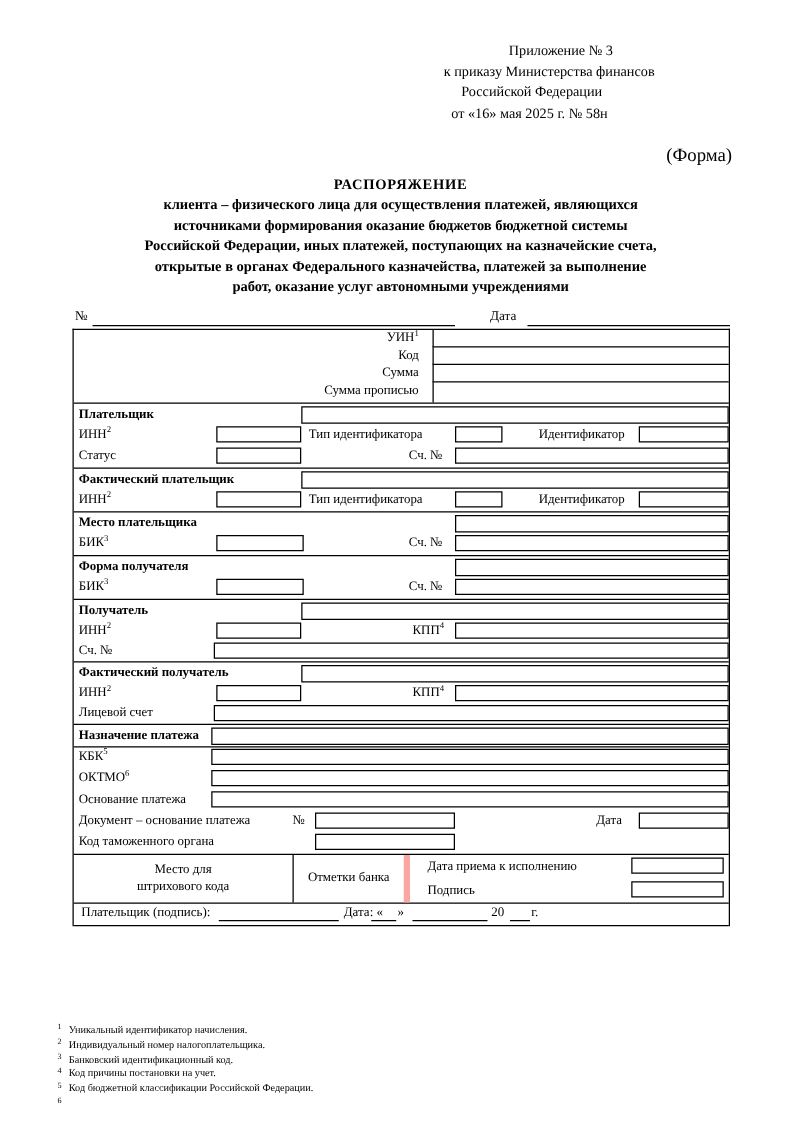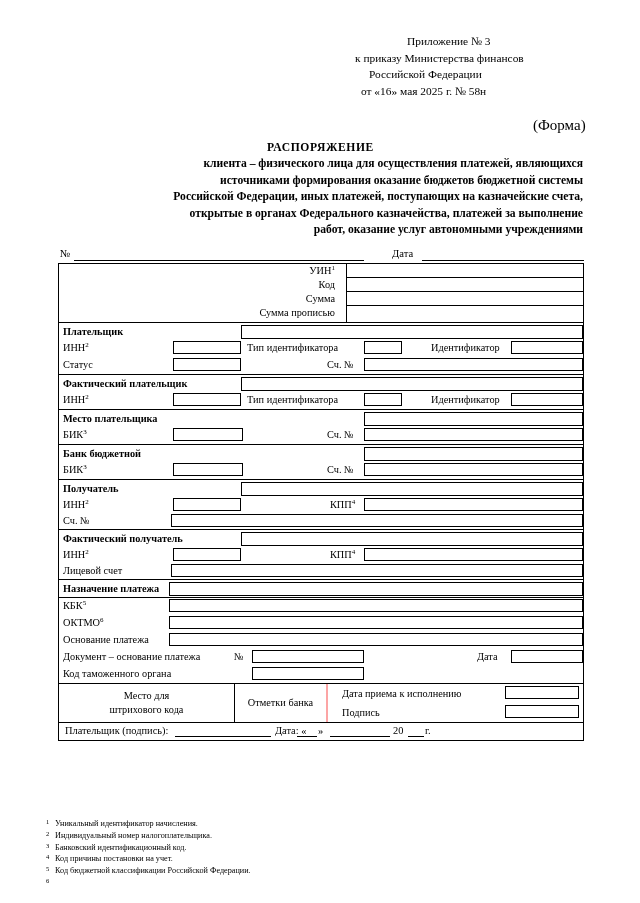--- a/index.html
+++ b/index.html
@@ -51,21 +51,21 @@
     position: absolute;
     left: 58px;
     top: 140px;
     width: 525px;
     text-align: center;
     font-weight: bold;
     font-size: 11.6px;
     line-height: 16.4px;
   }
   .doc-title .main { letter-spacing: 0.6px; }
-  .doc-title .sub { display: block; text-align: right; }
+  .doc-title .sub { display: block; }
 
   
   .numdate {
     position: absolute;
     left: 58px;
     top: 247px;
     width: 526px;
     height: 15px;
     font-size: 10.6px;
   }
@@ -157,21 +157,21 @@
     top: 0;
     height: 38px;
     box-sizing: border-box;
     text-align: center;
     display: flex;
     flex-direction: column;
     justify-content: center;
     line-height: 14px;
   }
   .marks .c1 { left: 0; width: 176px; border-right: 1px solid #000; }
-  .marks .c2 { left: 176px; width: 93px; border-right: 2px solid #fca5a5; }
+  .marks .c2 { left: 176px; width: 93px; border-right: 5px solid #fca5a5; }
   .marks .c3 { left: 269px; width: 255px; text-align: left; }
   .marks .c3 .mline {
     position: relative;
     height: 19px;
   }
   .marks .c3 .mlbl { position: absolute; left: 14px; top: 3px; }
   .marks .c3 .mfld {
     position: absolute;
     left: 177px;
     width: 74px;
@@ -317,21 +317,21 @@
       <div class="row" style="height:17px;">
         <span class="lbl" style="left:4px;"><span>БИК</span><sup>3</sup></span>
         <span class="fld" style="left:114px;width:70px;"></span>
         <span class="lbl" style="left:268px;">Сч. №</span>
         <span class="fld" style="left:305px;width:219px;"></span>
       </div>
     </div>
 
     <div class="band">
       <div class="row" style="height:17px;">
-        <span class="lbl b" style="left:4px;top:3px;">Банк бюджетной</span>
+        <span class="lbl b" style="left:4px;top:3px;">Форма получателя</span>
         <span class="fld" style="left:305px;width:219px;top:2px;height:14px;"></span>
       </div>
       <div class="row" style="height:17px;">
         <span class="lbl" style="left:4px;"><span>БИК</span><sup>3</sup></span>
         <span class="fld" style="left:114px;width:70px;"></span>
         <span class="lbl" style="left:268px;">Сч. №</span>
         <span class="fld" style="left:305px;width:219px;"></span>
       </div>
     </div>
 

